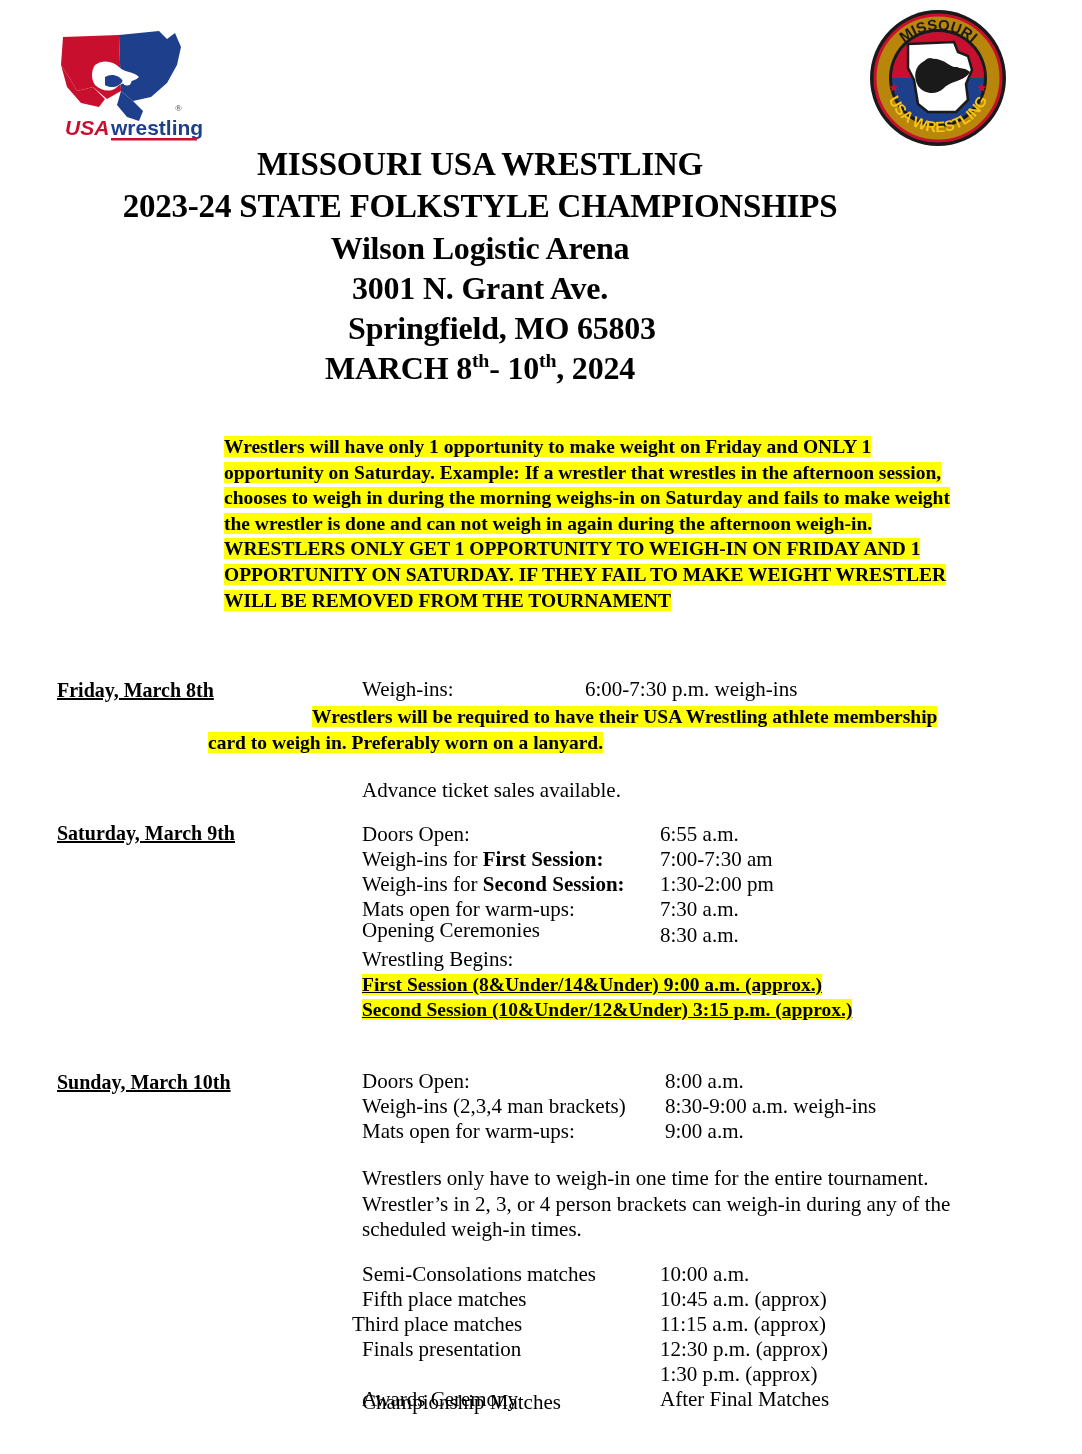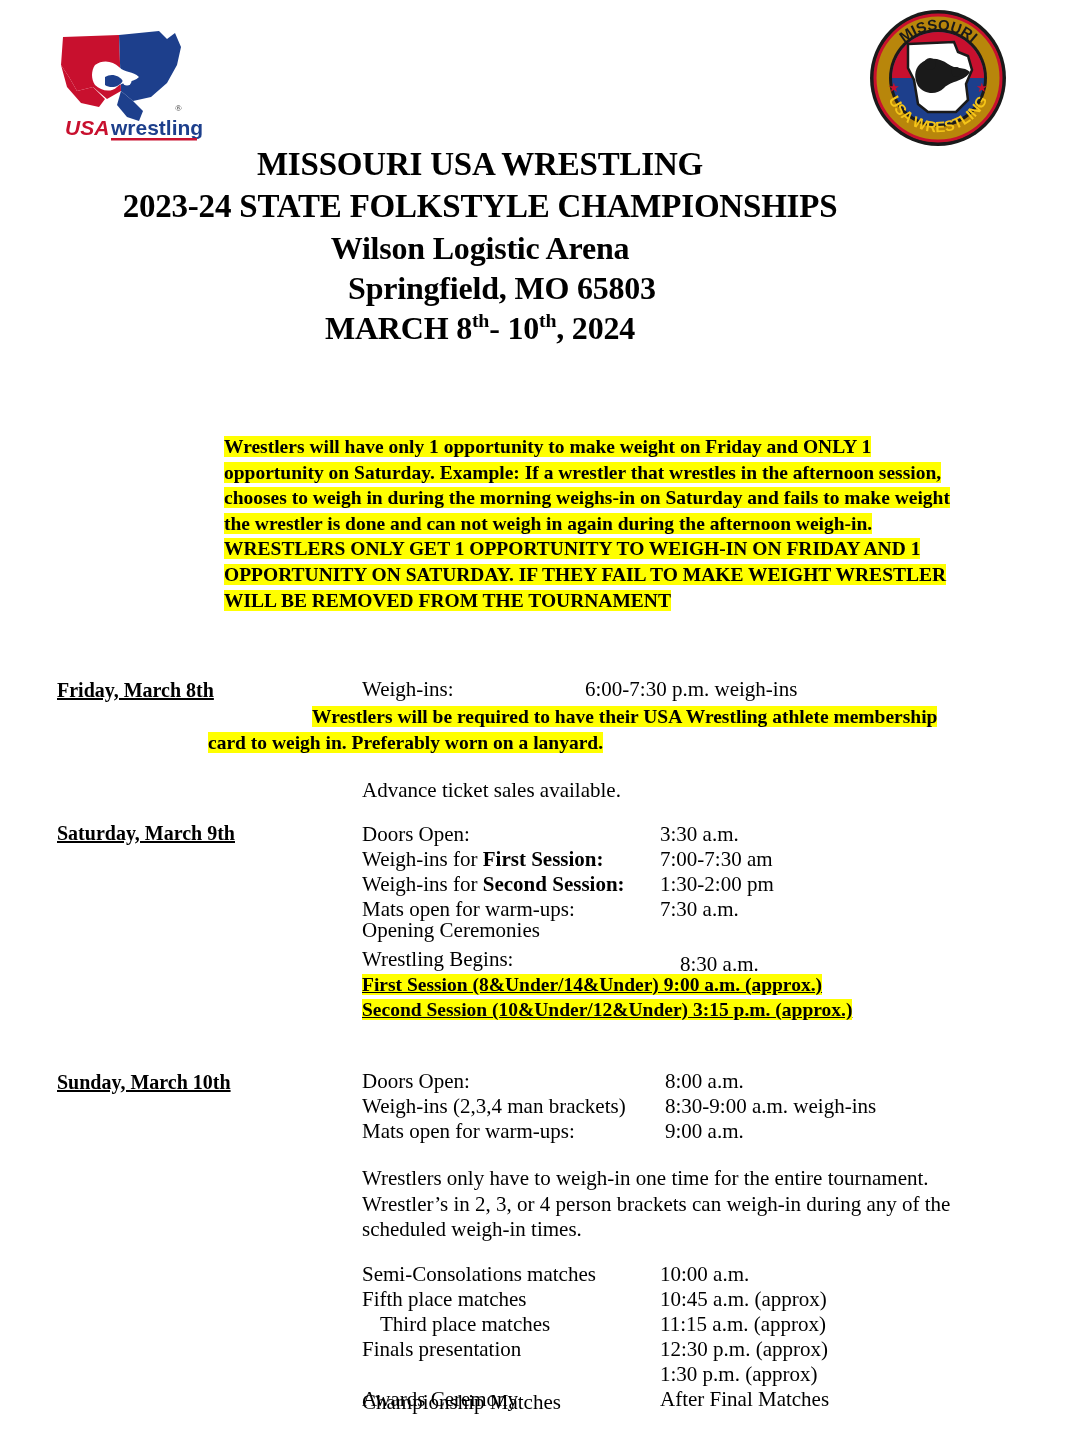--- a/index.html
+++ b/index.html
@@ -184,20 +184,21 @@
     <text font-family="Liberation Sans, sans-serif" font-size="15" font-weight="bold" fill="#F5C518">
       <textPath href="#arcBot" startOffset="50%" text-anchor="middle">USA WRESTLING</textPath>
     </text>
   </svg>
 </div>
 
 <div class="title-block">
   <span class="title-line t1">MISSOURI USA WRESTLING</span>
   <span class="title-line t2">2023-24 STATE FOLKSTYLE CHAMPIONSHIPS</span>
   <span class="title-line t3">Wilson Logistic Arena</span>
+  <span class="title-line t4">3001 N. Grant Ave.</span>
   <span class="title-line t5">Springfield, MO 65803</span>
   <span class="title-line t6"><span>MARCH 8</span><span class="sup">th</span><span>- 10</span><span class="sup">th</span><span>, 2024</span></span>
 </div>
 
 <div class="warn-block">
   <span class="ln"><span class="hl">Wrestlers will have only 1 opportunity to make weight on Friday and ONLY 1</span></span>
   <span class="ln"><span class="hl">opportunity on Saturday. Example: If a wrestler that wrestles in the afternoon session,</span></span>
   <span class="ln"><span class="hl">chooses to weigh in during the morning weighs-in on Saturday and fails to make weight</span></span>
   <span class="ln"><span class="hl">the wrestler is done and can not weigh in again during the afternoon weigh-in.</span></span>
   <span class="ln"><span class="hl">WRESTLERS ONLY GET 1 OPPORTUNITY TO WEIGH-IN ON FRIDAY AND 1</span></span>
@@ -212,33 +213,33 @@
 <div class="friday-note">
   <span class="ln indent"><span class="hl">Wrestlers will be required to have their USA Wrestling athlete membership</span></span>
   <span class="ln"><span class="hl">card to weigh in.  Preferably worn on a lanyard.</span></span>
 </div>
 
 <div class="plain" style="left:362px; top:778px;">Advance ticket sales available.</div>
 
 <div class="day-label" style="left:57px; top:822px;">Saturday, March 9th</div>
 
 <div class="row" style="left:362px; top:822px;">Doors Open:</div>
-<div class="row" style="left:660px; top:822px;">3:30 a.m.</div>
+<div class="row" style="left:660px; top:822px;">6:55 a.m.</div>
 
 <div class="row" style="left:362px; top:847px;"><span>Weigh-ins for </span><b>First Session:</b></div>
 <div class="row" style="left:660px; top:847px;">7:00-7:30 am</div>
 
 <div class="row" style="left:362px; top:872px;"><span>Weigh-ins for </span><b>Second Session:</b></div>
 <div class="row" style="left:660px; top:872px;"> 1:30-2:00 pm</div>
 
 <div class="row" style="left:362px; top:897px;">Mats open for warm-ups:</div>
 <div class="row" style="left:660px; top:897px;">7:30 a.m.</div>
 
 <div class="row" style="left:362px; top:918px;">Opening Ceremonies</div>
-<div class="row" style="left:660px; top:952px;margin-left:20px;">8:30 a.m.</div>
+<div class="row" style="left:660px; top:923px;">8:30 a.m.</div>
 
 <div class="row" style="left:362px; top:947px;">Wrestling Begins:</div>
 
 <div class="hl-line" style="left:362px; top:972px;"><span class="u">First Session (8&amp;Under/14&amp;Under) 9:00 a.m. (approx.)</span></div>
 <div class="hl-line" style="left:362px; top:997px;"><span class="u">Second Session (10&amp;Under/12&amp;Under) 3:15 p.m. (approx.)</span></div>
 
 <div class="day-label" style="left:57px; top:1071px;">Sunday, March 10th</div>
 
 <div class="row" style="left:362px; top:1069px;">Doors Open:</div>
 <div class="row" style="left:665px; top:1069px;">8:00 a.m.</div>
@@ -254,21 +255,21 @@
   <span class="ln">Wrestler’s in 2, 3, or 4 person brackets can weigh-in during any of the</span>
   <span class="ln">scheduled weigh-in times.</span>
 </div>
 
 <div class="row" style="left:362px; top:1262px;">Semi-Consolations matches</div>
 <div class="row" style="left:660px; top:1262px;">10:00 a.m.</div>
 
 <div class="row" style="left:362px; top:1287px;">Fifth place matches</div>
 <div class="row" style="left:660px; top:1287px;">10:45 a.m. (approx)</div>
 
-<div class="row" style="left:380px; top:1312px;">Third place matches</div>
+<div class="row" style="left:352px; top:1312px;">Third place matches</div>
 <div class="row" style="left:660px; top:1312px;">11:15 a.m. (approx)</div>
 
 <div class="row" style="left:362px; top:1337px;">Finals presentation</div>
 <div class="row" style="left:660px; top:1337px;">12:30 p.m. (approx)</div>
 
 <div class="row" style="left:362px; top:1362px;margin-top:28px;">Championship Matches</div>
 <div class="row" style="left:660px; top:1362px;"> 1:30 p.m. (approx)</div>
 
 <div class="row" style="left:362px; top:1387px;">Awards Ceremony</div>
 <div class="row" style="left:660px; top:1387px;">After Final Matches</div>

